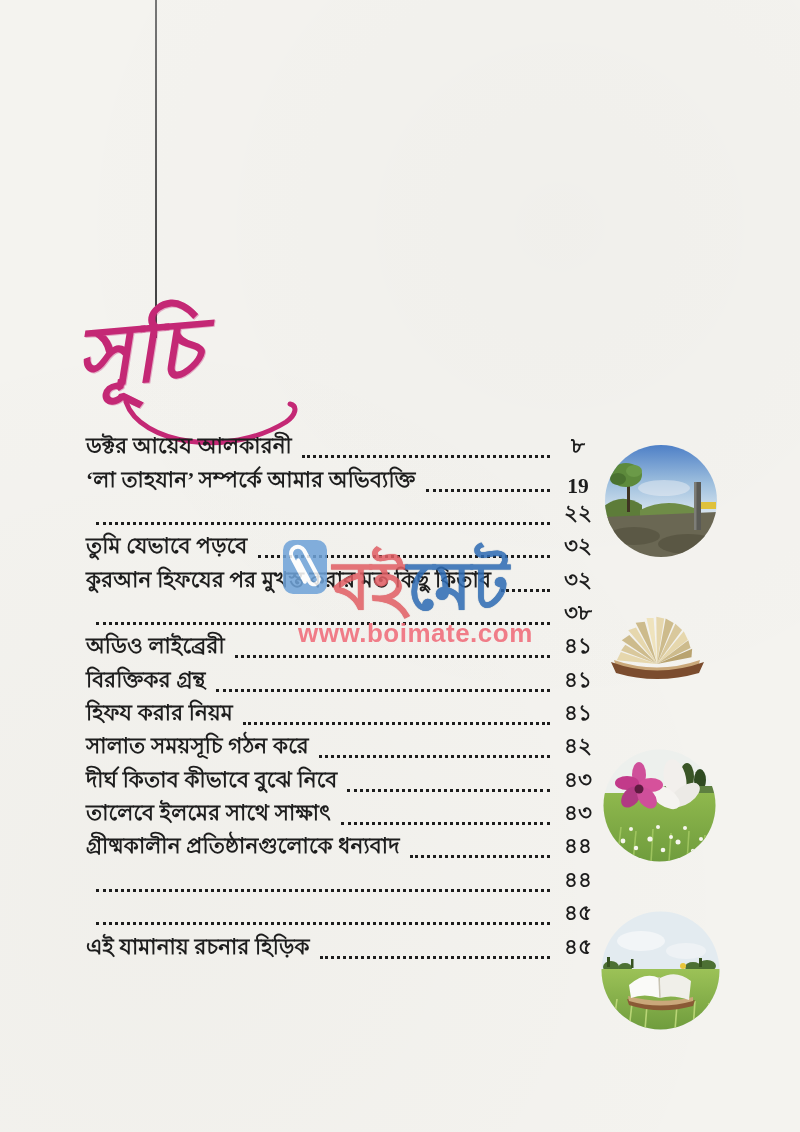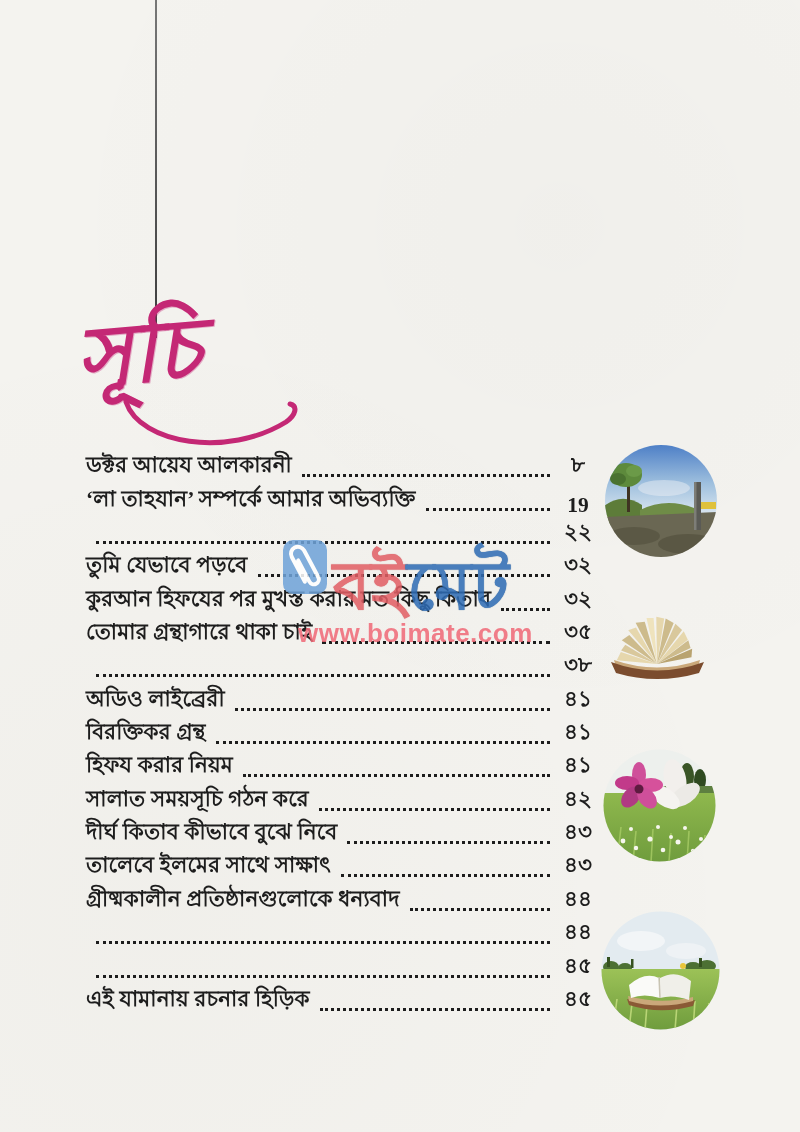--- a/index.html
+++ b/index.html
@@ -24,21 +24,21 @@
     position:absolute;left:76px;top:312px;
     font-size:84px;line-height:1;
     color:#c42875;
     font-style:italic;font-weight:bold;
     transform:rotate(-5deg);
     text-shadow:1px 1px 0 rgba(196,40,117,0.35);
   }
   .title-swash{position:absolute;left:118px;top:396px;width:200px;height:62px;}
   
   .toc-list{
-    position:absolute;left:86px;top:452px;width:512px;
+    position:absolute;left:86px;top:433px;width:512px;
   }
   .toc-row{
     display:flex;align-items:flex-end;
     height:33.35px;
     font-size:21.5px;font-weight:600;
     white-space:nowrap;
   }
   .toc-label{flex:0 0 auto;padding-bottom:1px;letter-spacing:0.2px;}
   .toc-leader{
     flex:1 1 auto;min-width:18px;
@@ -100,25 +100,20 @@
       </div>
     <div class="toc-row">
         <span class="toc-label">তুমি যেভাবে পড়বে</span>
         <span class="toc-leader"></span>
         <span class="toc-page">৩২</span>
       </div>
     <div class="toc-row">
         <span class="toc-label">কুরআন হিফযের পর মুখস্ত করার মত কিছু কিতাব</span>
         <span class="toc-leader"></span>
         <span class="toc-page">৩২</span>
-      </div>
-    <div class="toc-row">
-        <span class="toc-label">তোমার গ্রন্থাগারে থাকা চাই</span>
-        <span class="toc-leader"></span>
-        <span class="toc-page">৩৫</span>
       </div>
     <div class="toc-row">
         <span class="toc-leader"></span>
         <span class="toc-page">৩৮</span>
       </div>
     <div class="toc-row">
         <span class="toc-label">অডিও লাইব্রেরী</span>
         <span class="toc-leader"></span>
         <span class="toc-page">৪১</span>
       </div>

